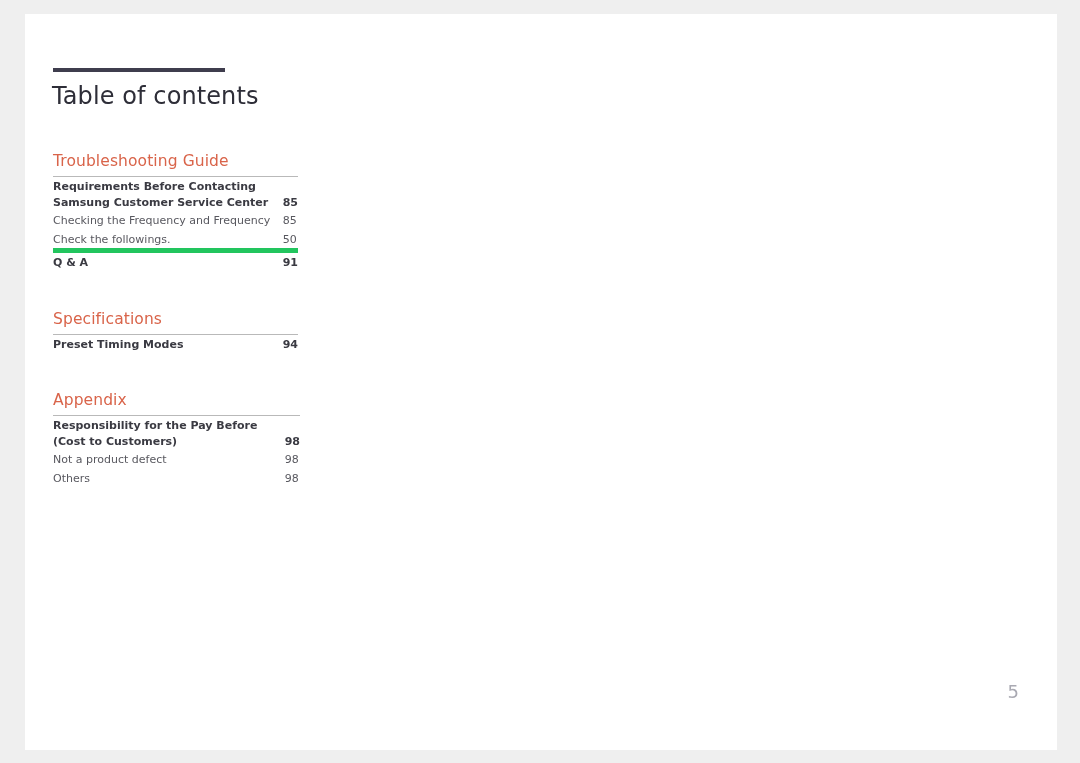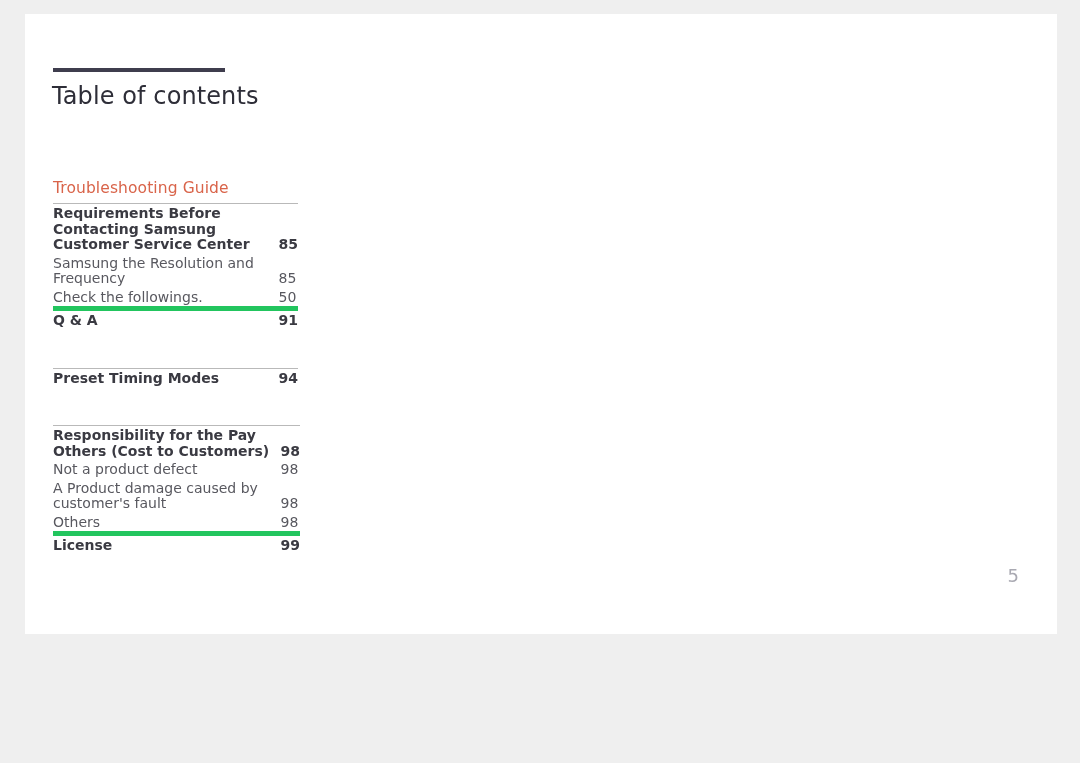--- a/index.html
+++ b/index.html
@@ -13,21 +13,21 @@
     font-family: "DejaVu Sans", sans-serif;
     overflow: hidden;
   }
 
   
   .page {
     position: absolute;
     left: 25px;
     top: 14px;
     width: 1032px;
-    height: 620px;
+    height: 736px;
     background: #ffffff;
   }
 
   
   .title-rule {
     position: absolute;
     left: 28px;
     top: 54px;
     width: 172px;
     height: 4px;
@@ -46,21 +46,20 @@
 
   
   .toc-wrap {
     position: absolute;
     left: 28px;
     top: 138px;
     width: 300px;
   }
   .toc-section {
     margin-bottom: 26px;
-    margin-top: 27px;
   }
   .section-heading {
     font-size: 15.5px;
     font-weight: 400;
     color: #d9644a;
     letter-spacing: 0.1px;
     padding-bottom: 6px;
     white-space: nowrap;
   }
   .toc-table {
@@ -74,21 +73,21 @@
   }
   .toc-table tr.group-row > td {
     border-top: 5px solid #22c55e;
   }
   .toc-table tr:first-child > td {
     border-top: none;
   }
   .toc-table td {
     padding: 2px 0 1px 0;
     vertical-align: top;
-    font-size: 14px;
+    font-size: 11px;
     line-height: 15.5px;
     color: #58585f;
     font-weight: 400;
   }
   .toc-table td.num {
     padding-left: 7px;
     white-space: nowrap;
     width: 1%;
     vertical-align: bottom;
   }
@@ -127,66 +126,60 @@
 
   <div class="toc-section">
         <div class="section-heading" style="color: rgb(217, 100, 74);">Troubleshooting Guide</div>
         <table class="toc-table">
           <tbody>
             <tr class="lvl1 group-row">
               <td class="label">Requirements Before Contacting Samsung Customer Service Center</td>
               <td class="num">85</td>
             </tr>
             <tr class="lvl2">
-              <td class="label">Samsung the Resolution and Frequency</td>
+              <td class="label">Checking the Frequency and Frequency</td>
               <td class="num">85</td>
             </tr>
             <tr class="lvl2">
               <td class="label">Check the followings.</td>
               <td class="num">50</td>
             </tr>
             <tr class="lvl1 group-row">
               <td class="label">Q &amp; A</td>
               <td class="num">91</td>
             </tr>
           </tbody>
         </table>
       </div>
       <div class="toc-section">
+        <div class="section-heading" style="color: rgb(217, 100, 74);">Specifications</div>
         <table class="toc-table">
           <tbody>
             <tr class="lvl1 group-row">
               <td class="label">Preset Timing Modes</td>
               <td class="num">94</td>
             </tr>
           </tbody>
         </table>
       </div>
       <div class="toc-section">
+        <div class="section-heading" style="color: rgb(217, 100, 74);">Appendix</div>
         <table class="toc-table wide">
           <tbody>
             <tr class="lvl1 group-row">
-              <td class="label">Responsibility for the Pay Others (Cost to Customers)</td>
+              <td class="label">Responsibility for the Pay Before (Cost to Customers)</td>
               <td class="num">98</td>
             </tr>
             <tr class="lvl2">
               <td class="label">Not a product defect</td>
               <td class="num">98</td>
             </tr>
             <tr class="lvl2">
-              <td class="label">A Product damage caused by customer's fault</td>
-              <td class="num">98</td>
-            </tr>
-            <tr class="lvl2">
               <td class="label">Others</td>
               <td class="num">98</td>
-            </tr>
-            <tr class="lvl1 group-row">
-              <td class="label">License</td>
-              <td class="num">99</td>
             </tr>
           </tbody>
         </table>
       </div>
     </div>
 
   <div class="folio">5</div>
 
 </div>
 

